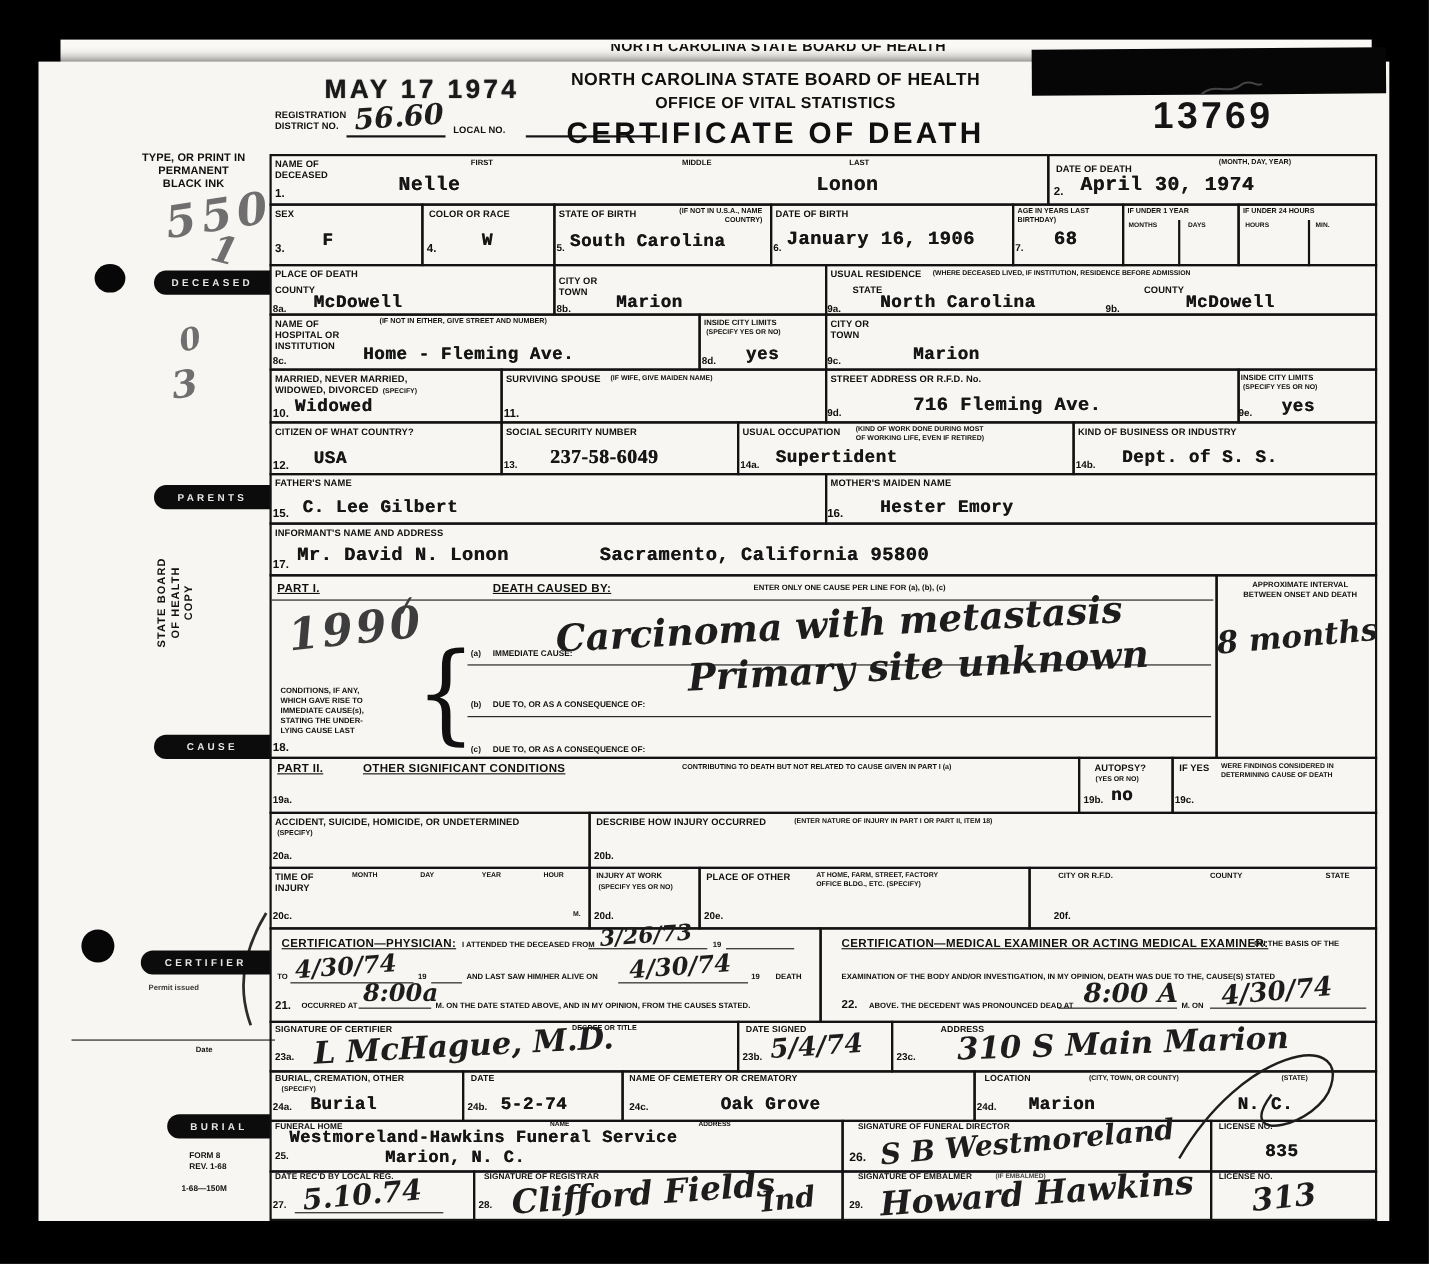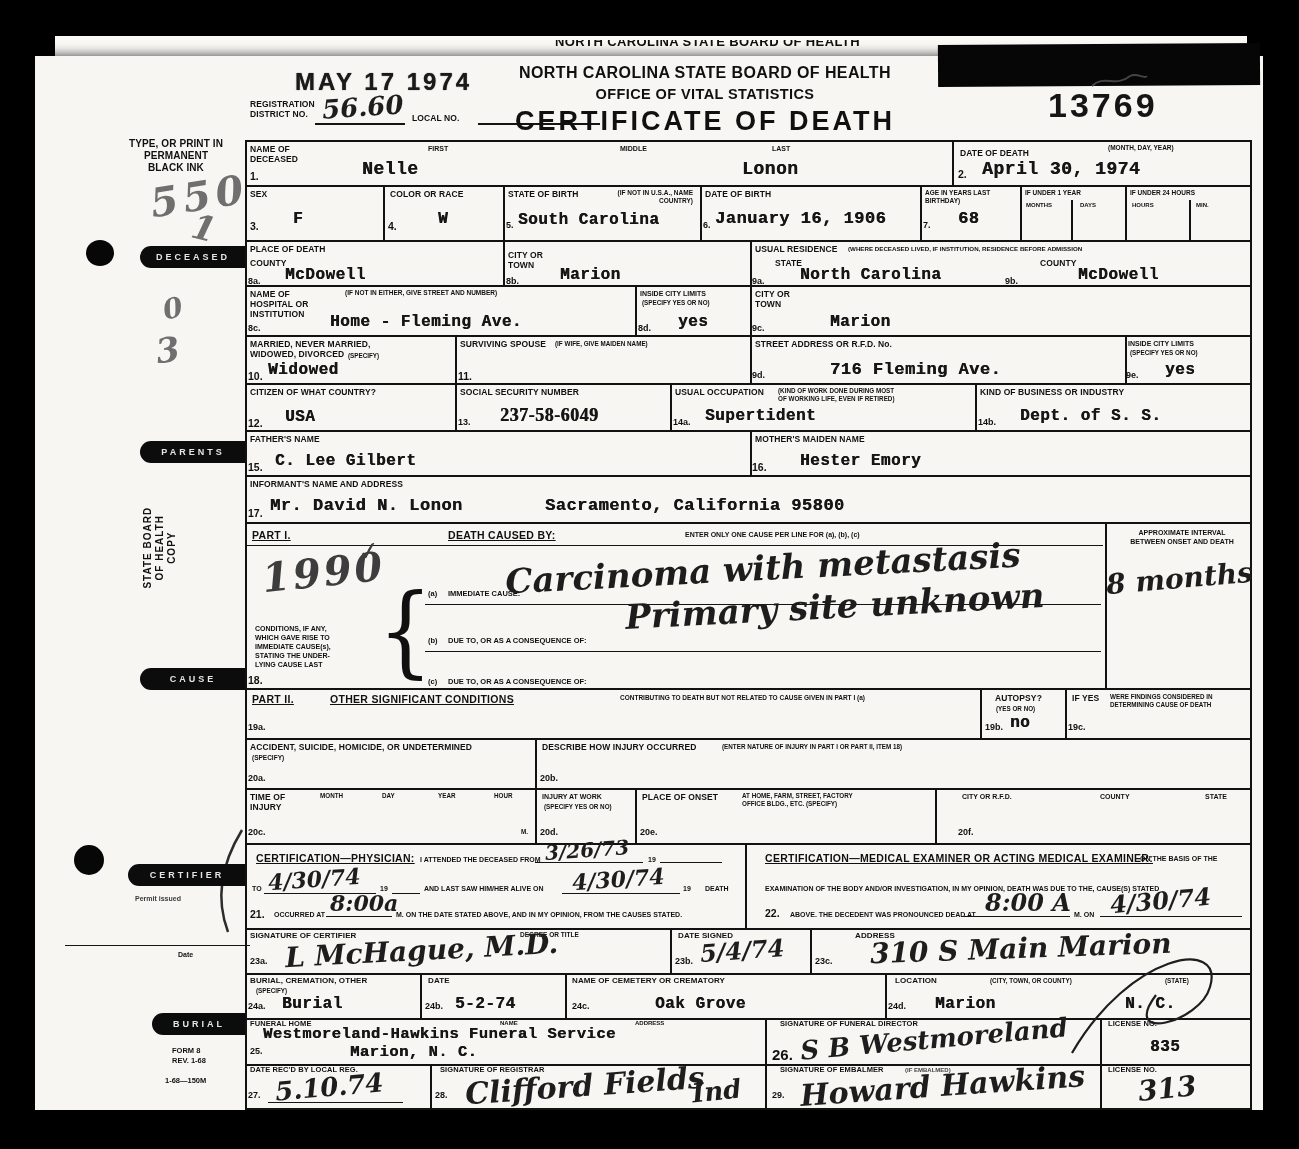--- a/index.html
+++ b/index.html
@@ -304,21 +304,21 @@
 INJURY</div>
 <span class="t lbl2" style="left:320px;top:792px;font-size:6.3px;">MONTH</span>
 <span class="t lbl2" style="left:382px;top:792px;font-size:6.3px;">DAY</span>
 <span class="t lbl2" style="left:438px;top:792px;font-size:6.3px;">YEAR</span>
 <span class="t lbl2" style="left:494px;top:792px;font-size:6.3px;">HOUR</span>
 <span class="t num" style="left:248px;top:827px;font-size:9px;">20c.</span>
 <span class="t lbl2" style="left:521px;top:828px;font-size:6.3px;">M.</span>
 <span class="t lbl2" style="left:542px;top:792px;">INJURY AT WORK</span>
 <span class="t lbl2" style="left:544px;top:803px;font-size:6.3px;">(SPECIFY YES OR NO)</span>
 <span class="t num" style="left:540px;top:827px;font-size:9px;">20d.</span>
-<span class="t lbl" style="left:642px;top:792px;">PLACE OF ONSET</span>
+<span class="t lbl" style="left:642px;top:792px;">PLACE OF OTHER</span>
 <div class="t lbl2 pre" style="left:742px;top:792px;font-size:6.3px;">AT HOME, FARM, STREET, FACTORY
 OFFICE BLDG., ETC. (SPECIFY)</div>
 <span class="t num" style="left:640px;top:827px;font-size:9px;">20e.</span>
 <span class="t lbl2" style="left:962px;top:792px;">CITY OR R.F.D.</span>
 <span class="t lbl2" style="left:1100px;top:792px;">COUNTY</span>
 <span class="t lbl2" style="left:1205px;top:792px;">STATE</span>
 <span class="t num" style="left:958px;top:827px;font-size:9px;">20f.</span>
 
 <span class="t big" style="left:256px;top:852px;">CERTIFICATION—PHYSICIAN:</span>
 <span class="t lbl2" style="left:420px;top:855px;">I ATTENDED THE DECEASED FROM</span>
@@ -381,21 +381,21 @@
 <span class="t typed" style="left:935px;top:995px;">Marion</span>
 <span class="t typed" style="left:1125px;top:995px;">N. C.</span>
 
 <span class="t lbl" style="left:250px;top:1020px;font-size:7.5px;">FUNERAL HOME</span>
 <span class="t lbl2" style="left:500px;top:1020px;font-size:6px;">NAME</span>
 <span class="t lbl2" style="left:635px;top:1020px;font-size:6px;">ADDRESS</span>
 <span class="t typed" style="left:263px;top:1025px;font-size:15.5px;">Westmoreland-Hawkins Funeral Service</span>
 <span class="t num" style="left:250px;top:1046px;font-size:9px;">25.</span>
 <span class="t typed" style="left:350px;top:1043px;font-size:15.5px;">Marion, N. C.</span>
 <span class="t lbl" style="left:780px;top:1020px;font-size:7.5px;">SIGNATURE OF FUNERAL DIRECTOR</span>
-<span class="t num" style="left:772px;top:1046px;font-size:15px;">26.</span>
+<span class="t num" style="left:772px;top:1046px;font-size:11px;">26.</span>
 <span class="t hw" style="left:800px;top:1024px;font-size:26px;transform:rotate(-5deg);">S B Westmoreland</span>
 <span class="t lbl" style="left:1108px;top:1020px;font-size:7.5px;">LICENSE NO.</span>
 <span class="t typed" style="left:1150px;top:1038px;">835</span>
 <svg style="position:absolute;left:1060px;top:935px;" width="210" height="125">
     <path d="M12,118 C70,18 165,2 150,52 C140,88 60,108 96,60" stroke="#1e1e1e" stroke-width="2.2" fill="none"></path>
   </svg>
 
 <span class="t lbl" style="left:250px;top:1066px;font-size:7.5px;">DATE REC'D BY LOCAL REG.</span>
 <span class="t num" style="left:248px;top:1090px;font-size:9px;">27.</span>
 <span class="t hw" style="left:275px;top:1072px;font-size:26px;transform:rotate(-5deg);">5.10.74</span>

